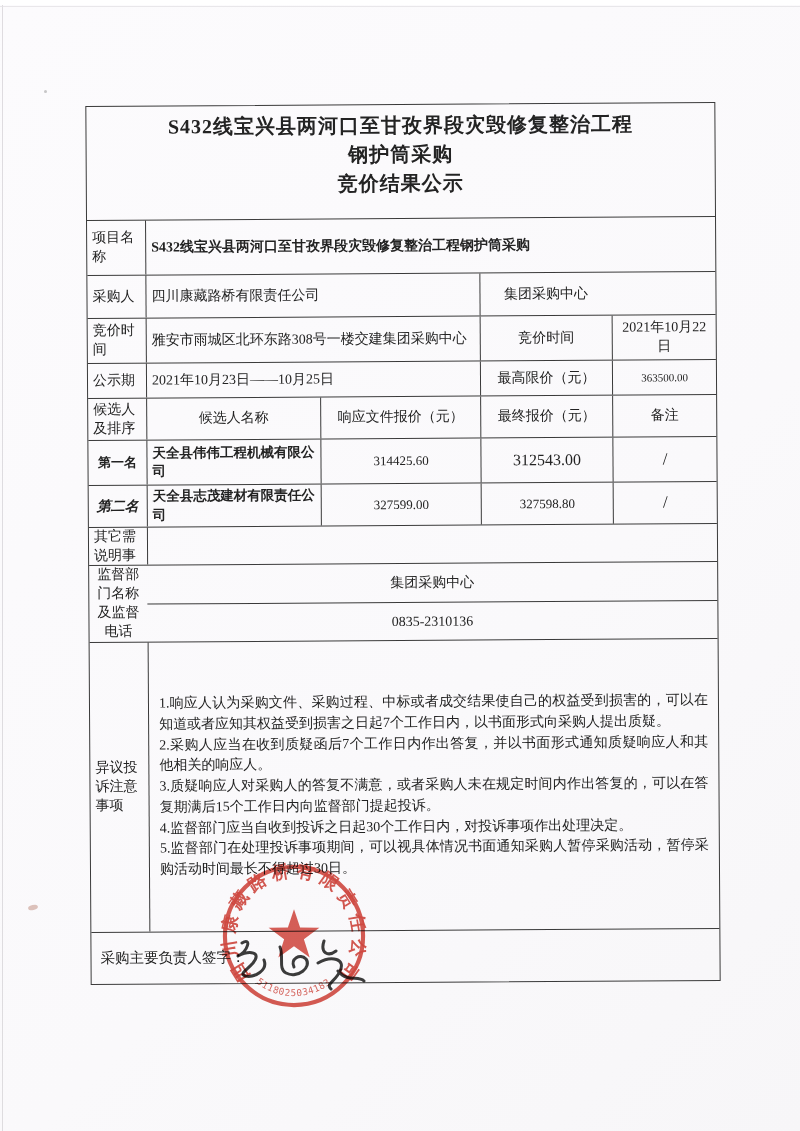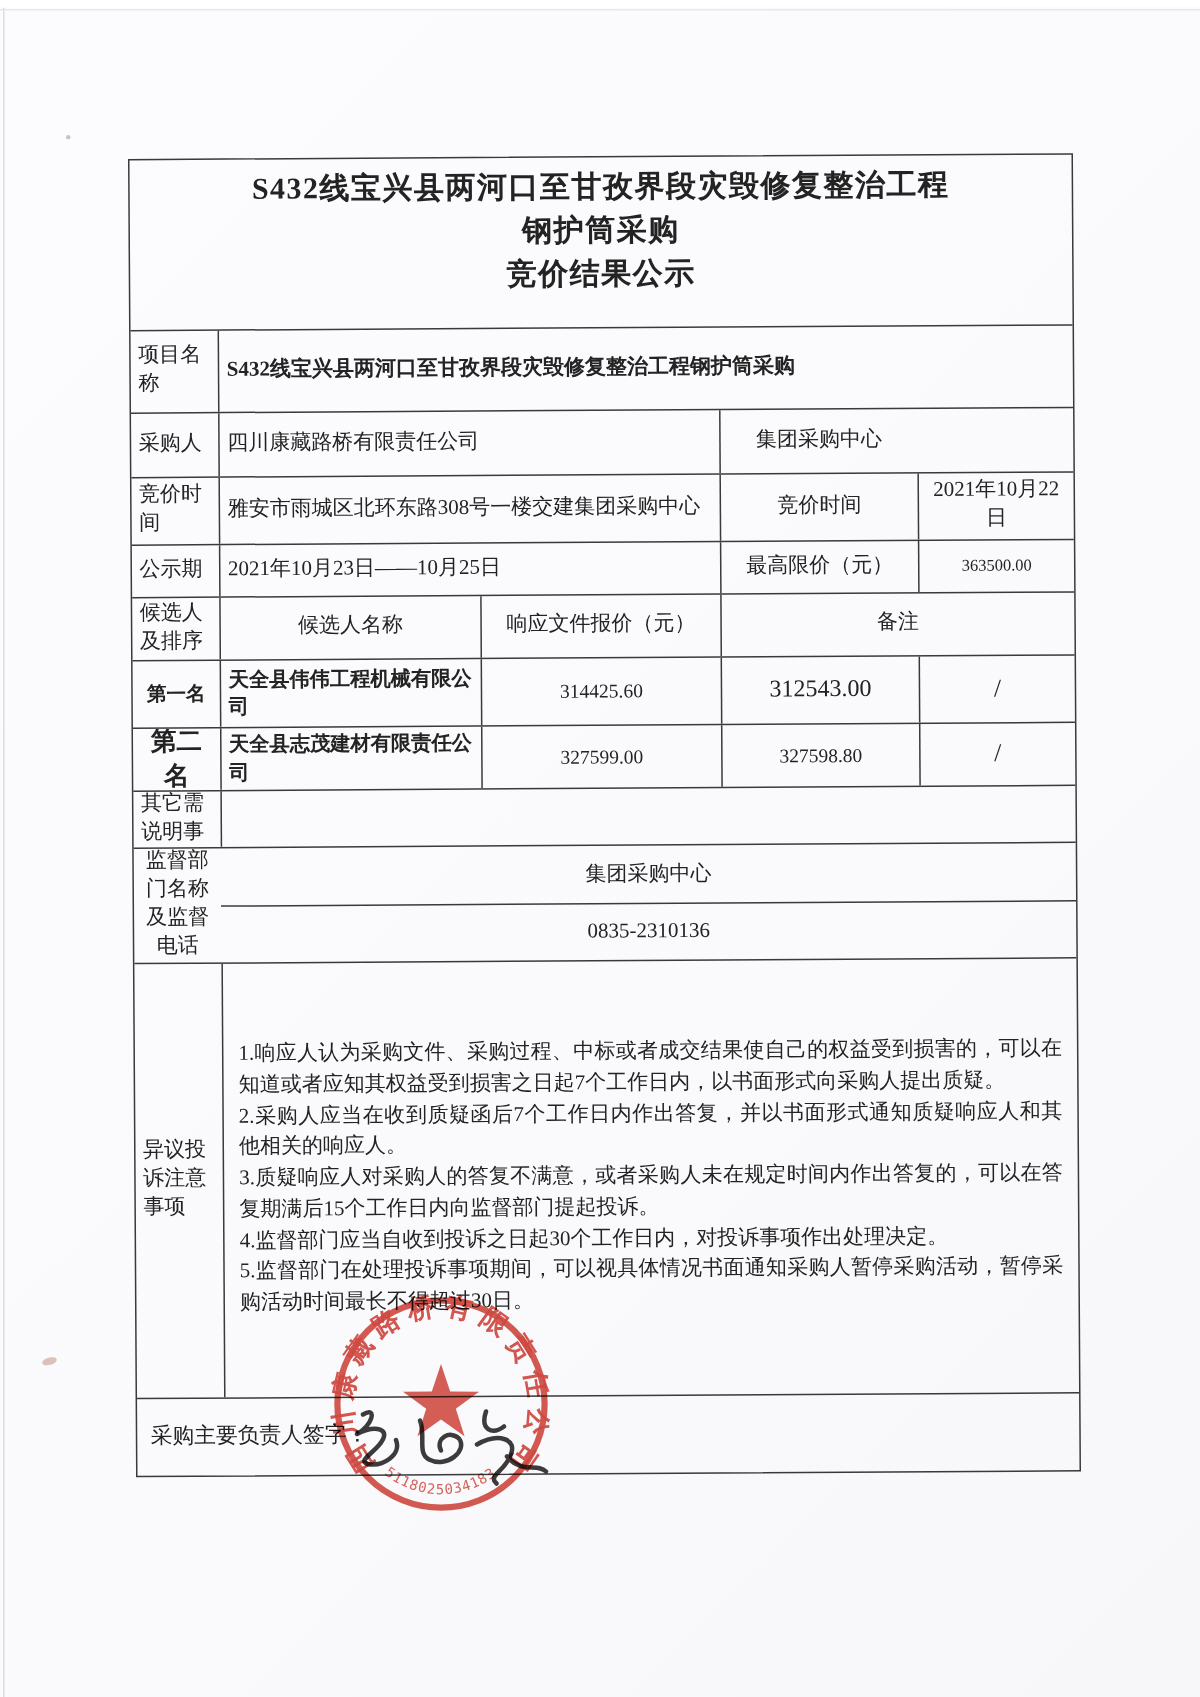--- a/index.html
+++ b/index.html
@@ -105,33 +105,34 @@
       <div class="cell cA">公示期</div>
       <div class="cell cBC">2021年10月23日——10月25日</div>
       <div class="cell cD center">最高限价（元）</div>
       <div class="cell cE center" style="font-size:11px;">363500.00</div>
     </div>
 
     <div class="row r-chead">
       <div class="cell cA">候选人及排序</div>
       <div class="cell cB center">候选人名称</div>
       <div class="cell cC center">响应文件报价（元）</div>
+      <div class="cell cD center">最终报价（元）</div>
       <div class="cell cE center">备注</div>
     </div>
 
     <div class="row r-c1">
       <div class="cell cA center bold heiti" style="font-size:13px;">第一名</div>
       <div class="cell cB bold heiti" style="font-size:13.5px;">天全县伟伟工程机械有限公司</div>
       <div class="cell cC center" style="font-size:13px;">314425.60</div>
       <div class="cell cD center" style="font-size:16px;">312543.00</div>
       <div class="cell cE center" style="font-size:17px;">/</div>
     </div>
 
     <div class="row r-c2">
-      <div class="cell cA center bold heiti" style="font-size:17px;">第二名</div>
+      <div class="cell cA center bold heiti" style="font-size:14px;font-style:italic;">第二名</div>
       <div class="cell cB bold heiti" style="font-size:13.5px;">天全县志茂建材有限责任公司</div>
       <div class="cell cC center" style="font-size:13px;text-align:right;">327599.00</div>
       <div class="cell cD center" style="font-size:13px;">327598.80</div>
       <div class="cell cE center" style="font-size:17px;">/</div>
     </div>
 
     <div class="row r-other">
       <div class="cell cA">其它需说明事</div>
       <div class="cell cBCDE"></div>
     </div>

